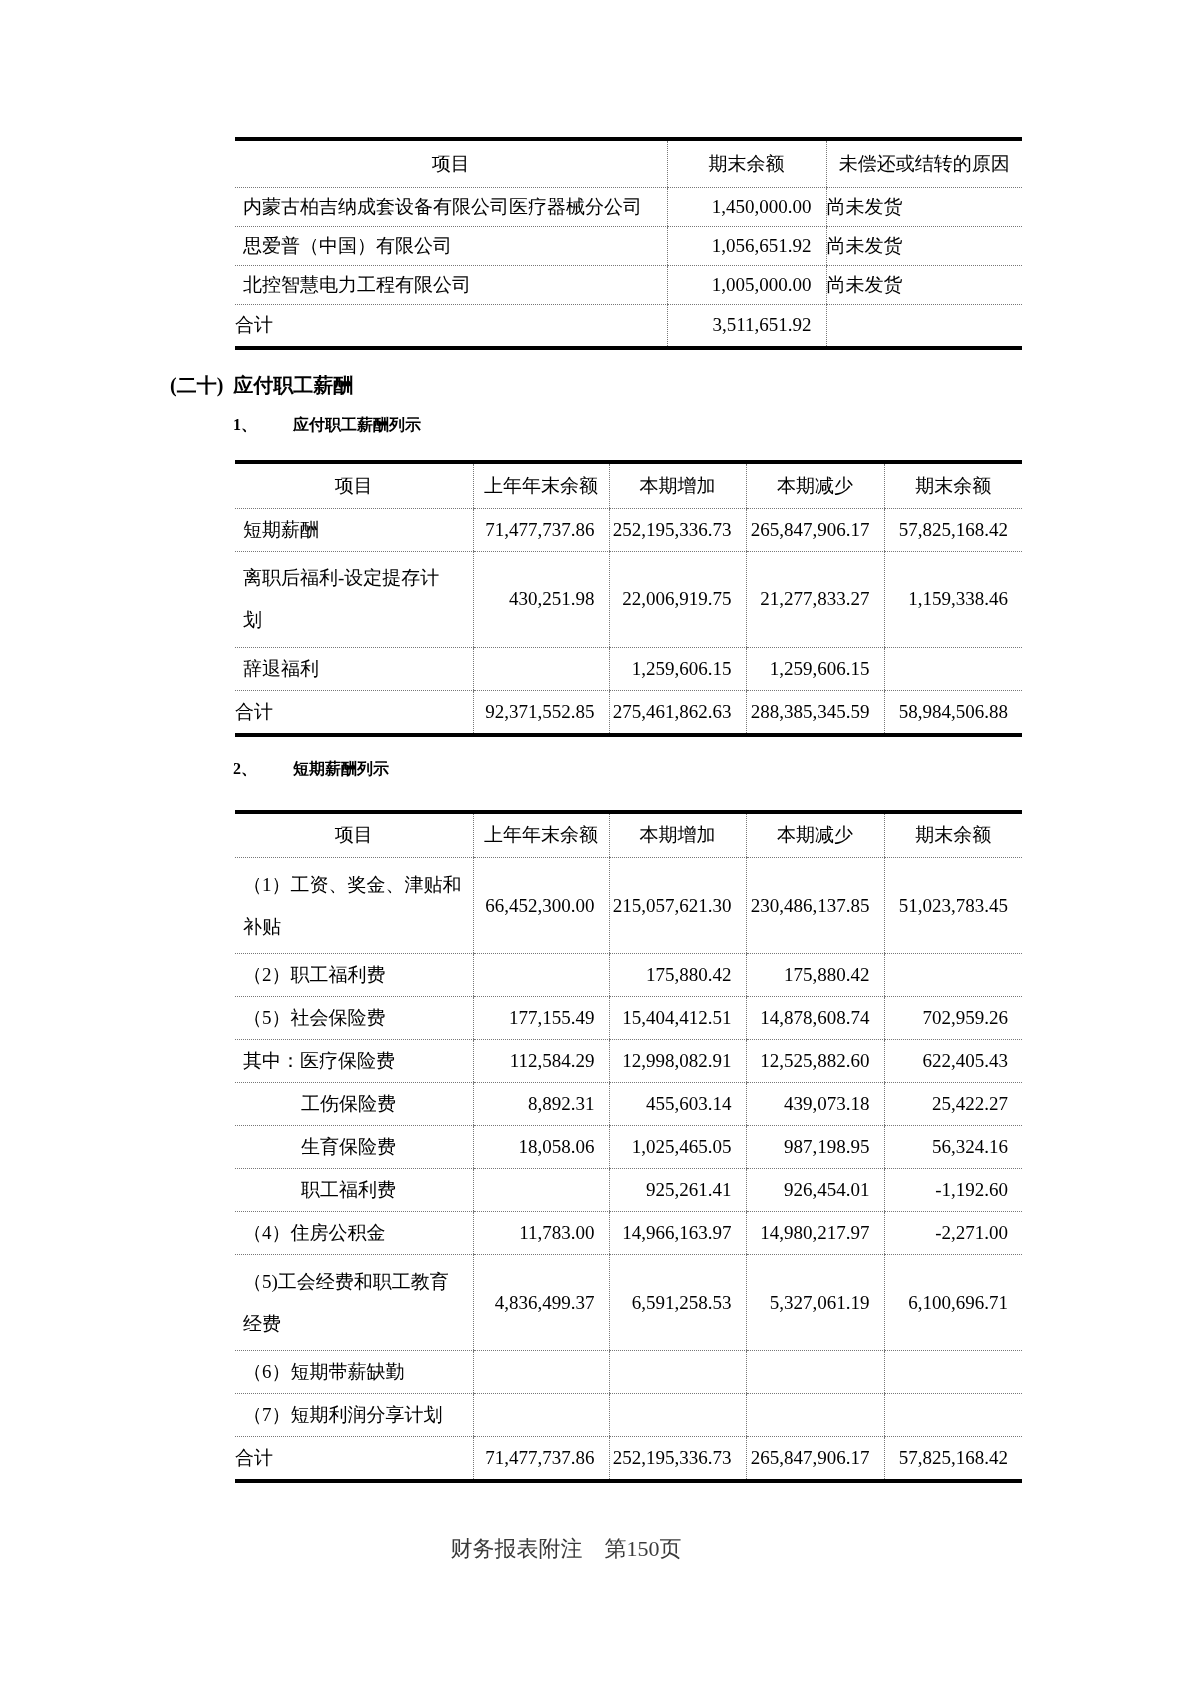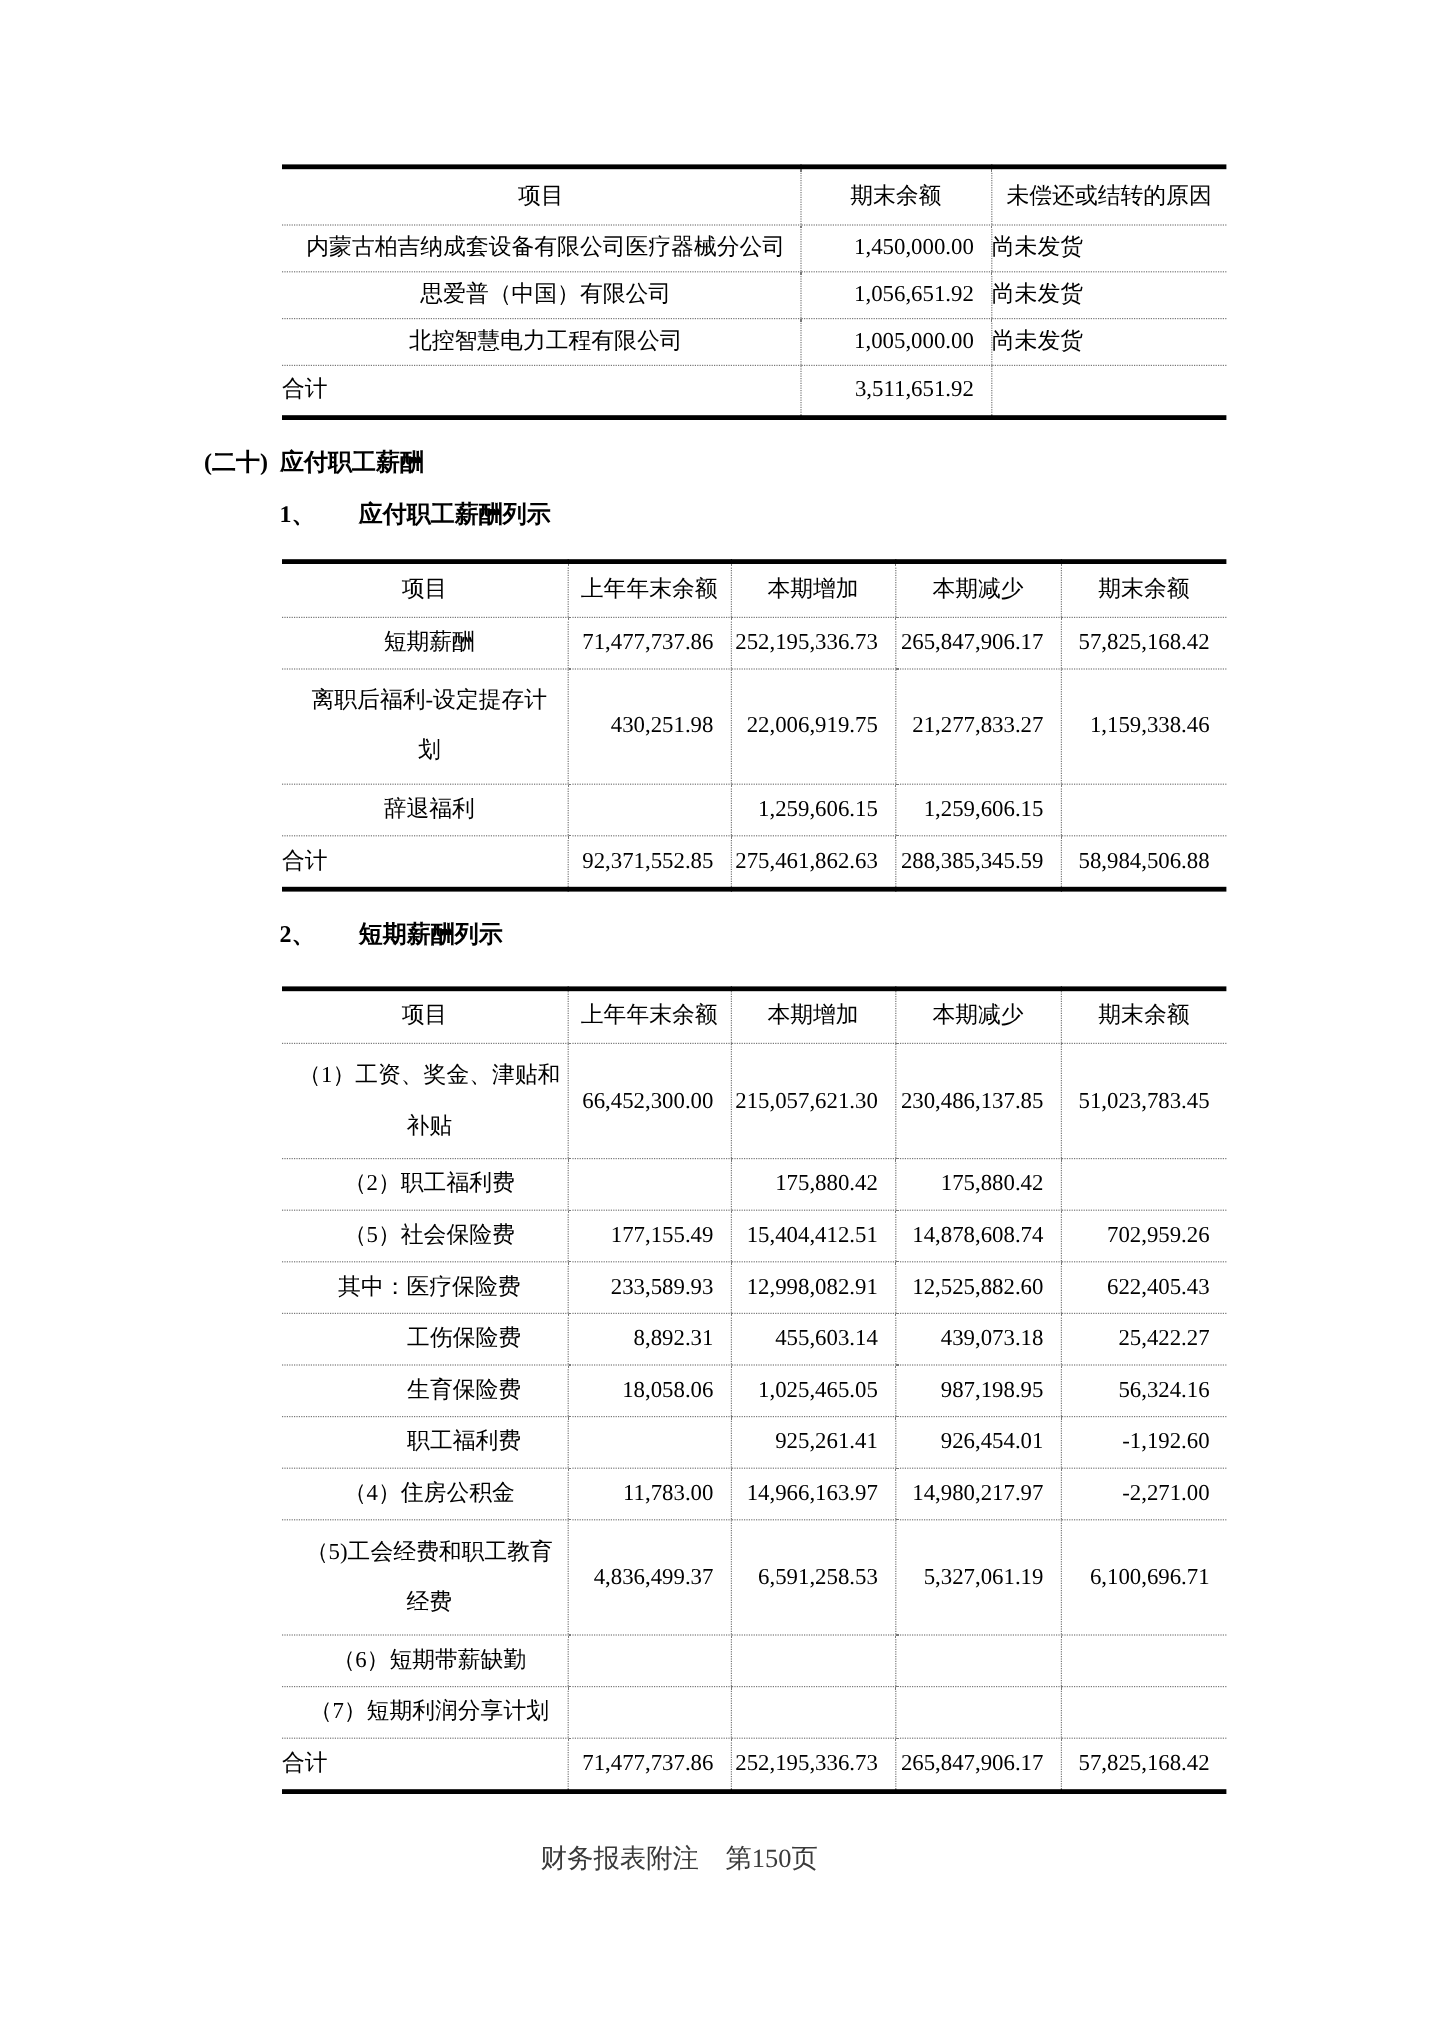--- a/index.html
+++ b/index.html
@@ -27,36 +27,36 @@
     vertical-align:middle;
     border-left:1px dotted #777;
     border-bottom:1px dotted #777;
     overflow:hidden;
   }
   table.t td:first-child { border-left:none; }
   table.t tr:last-child td { border-bottom:none; }
   table.t1 td { line-height:38px; }
 
   td.hd  { text-align:center; }
-  td.lbl { text-align:center; padding-left:8px; white-space:pre-line; }
+  td.lbl { text-align:left; padding-left:8px; white-space:pre-line; }
   td.ind { padding-left:66px; }
   td.num { text-align:right; padding-right:14px; font-variant-numeric:lining-nums; }
   td.ctr { }
 
   .sec-heading {
     margin-top:22px;
     margin-left:-65px;
     font-size:20px;
     font-weight:bold;
   }
   .sec-heading .ttl { margin-left:10px; }
   .sub-heading {
     margin-top:16px;
     margin-left:-2px;
-    font-size:20px;
+    font-size:16px;
     font-weight:bold;
   }
   .sub-heading .ttl { margin-left:36px; }
   .sub-heading.second { margin-top:22px; }
   .gap-after-sub { height:24px; }
   .gap-after-sub2 { height:30px; }
 
   .footer {
     position:absolute;
     top:1534px; left:0;
@@ -204,21 +204,21 @@
       </tr>
       <tr style="height:42px">
         <td class="lbl">（5）社会保险费</td>
         <td class="num">177,155.49</td>
         <td class="num">15,404,412.51</td>
         <td class="num">14,878,608.74</td>
         <td class="num">702,959.26</td>
       </tr>
       <tr style="height:42px">
         <td class="lbl">其中：医疗保险费</td>
-        <td class="num">233,589.93</td>
+        <td class="num">112,584.29</td>
         <td class="num">12,998,082.91</td>
         <td class="num">12,525,882.60</td>
         <td class="num">622,405.43</td>
       </tr>
       <tr style="height:42px">
         <td class="lbl ind">工伤保险费</td>
         <td class="num">8,892.31</td>
         <td class="num">455,603.14</td>
         <td class="num">439,073.18</td>
         <td class="num">25,422.27</td>

